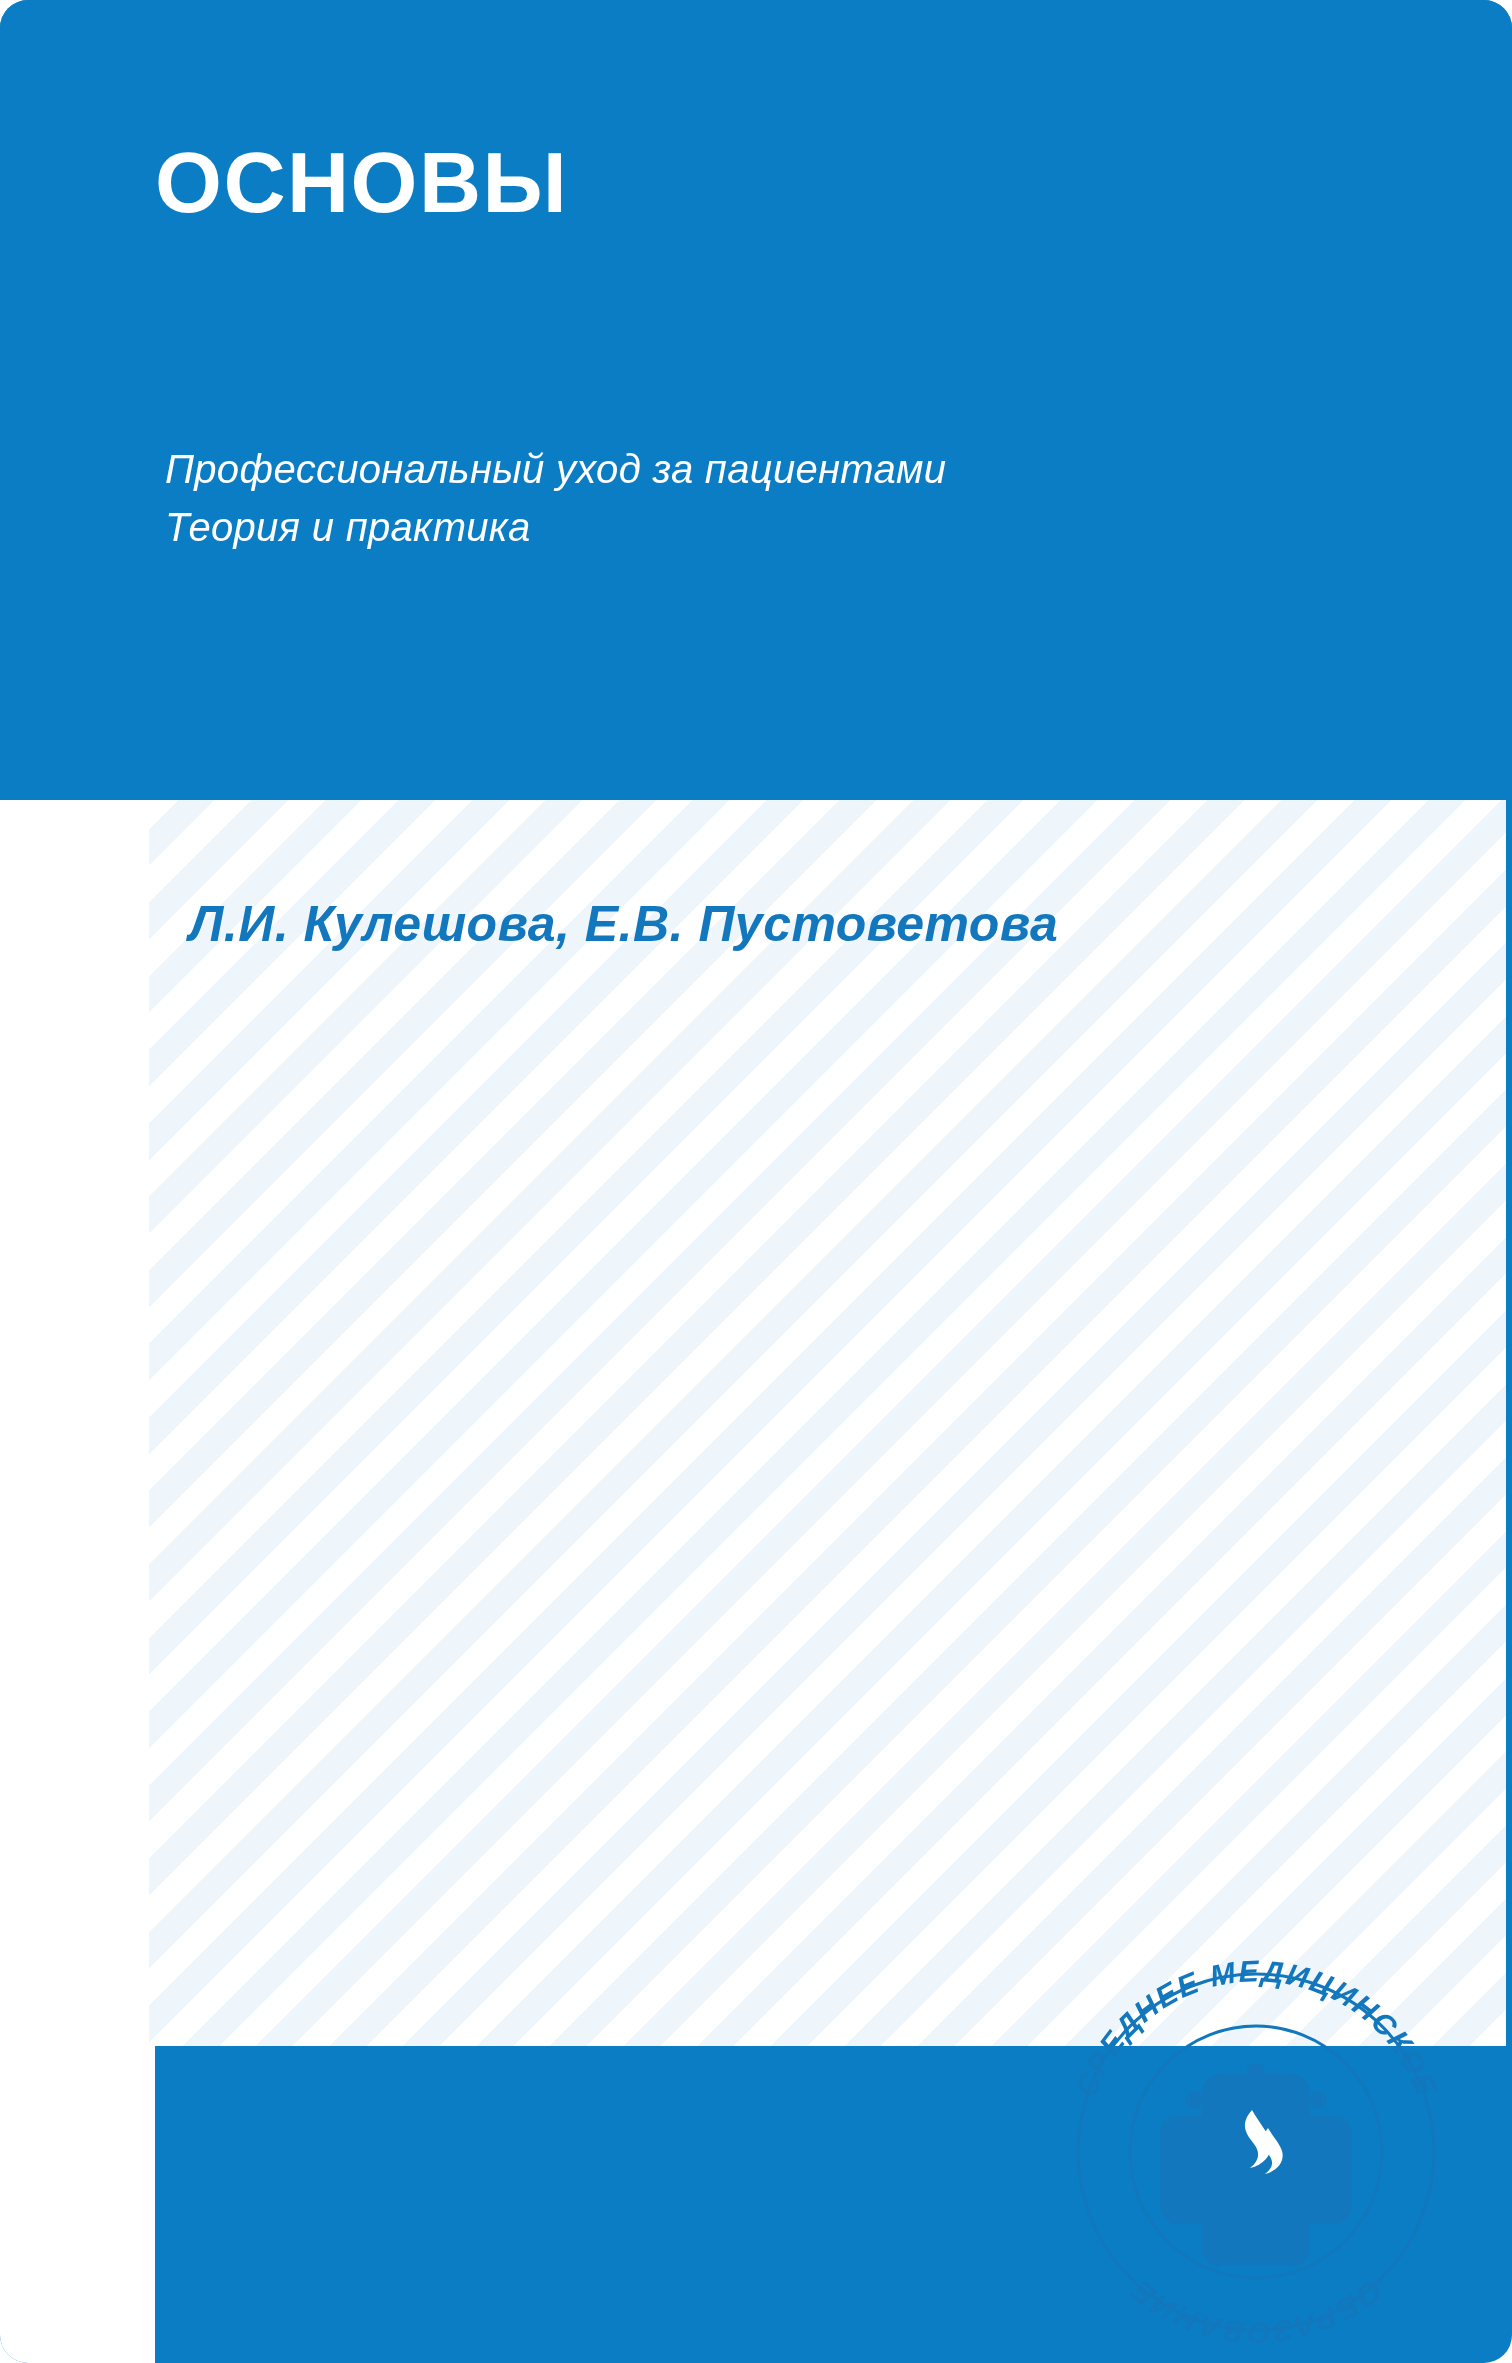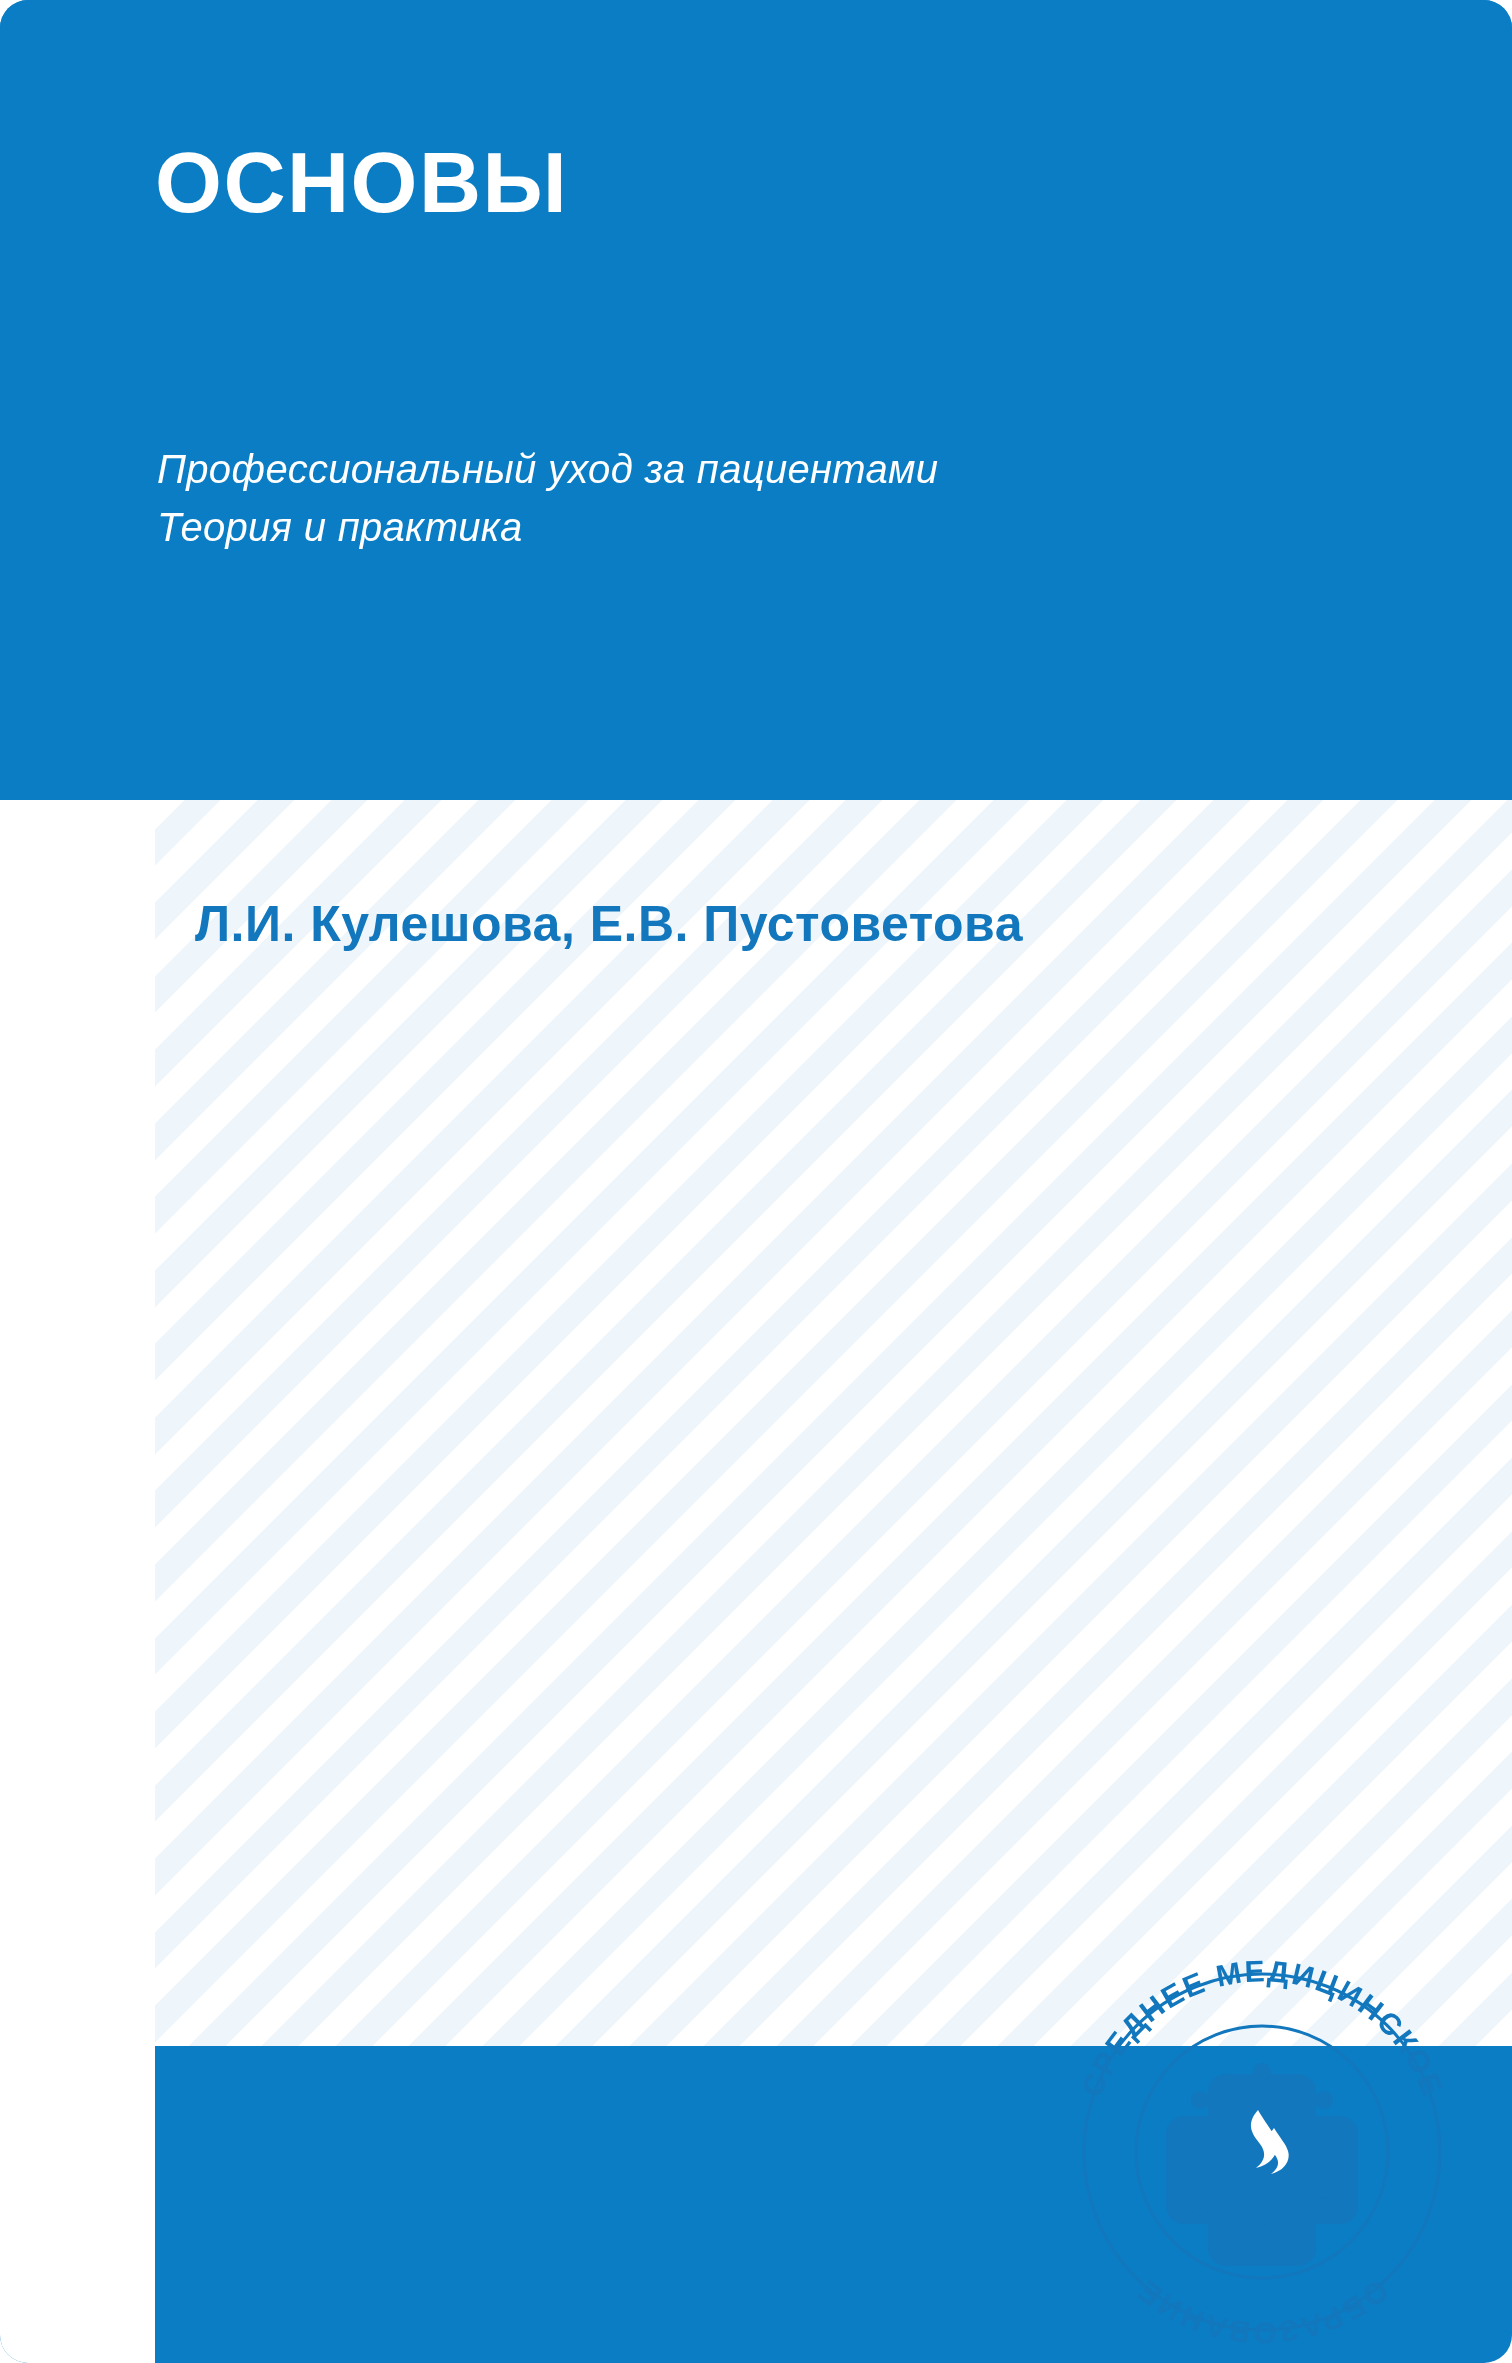--- a/index.html
+++ b/index.html
@@ -44,51 +44,52 @@
     font-weight: bold;
     font-size: 86px;
     line-height: 1.22;
     letter-spacing: 1.5px;
     text-transform: uppercase;
     white-space: nowrap;
   }
 
   .subtitle-block {
     position: absolute;
-    left: 157px;
+    left: 165px;
     top: 440px;
     width: 1200px;
   }
 
   .subtitle-line {
     color: #ffffff;
     font-family: "Liberation Sans", sans-serif;
     font-style: italic;
     font-weight: normal;
     font-size: 40px;
     line-height: 1.45;
     letter-spacing: 0.3px;
     white-space: nowrap;
   }
 
   
   .panel {
     position: absolute;
-    left: 155px;
+    left: 149px;
     top: 800px;
     width: 1357px;
     height: 1246px;
     background:
       repeating-linear-gradient(
         -45deg,
         #ffffff 0px,
         #ffffff 26px,
         #eef5fb 26px,
         #eef5fb 52px
       );
+    font-style: italic;
   }
 
   .authors {
     position: absolute;
     left: 40px;
     top: 95px;
     color: #1277bc;
     font-family: "Liberation Sans", sans-serif;
     font-weight: bold;
     font-size: 50px;

